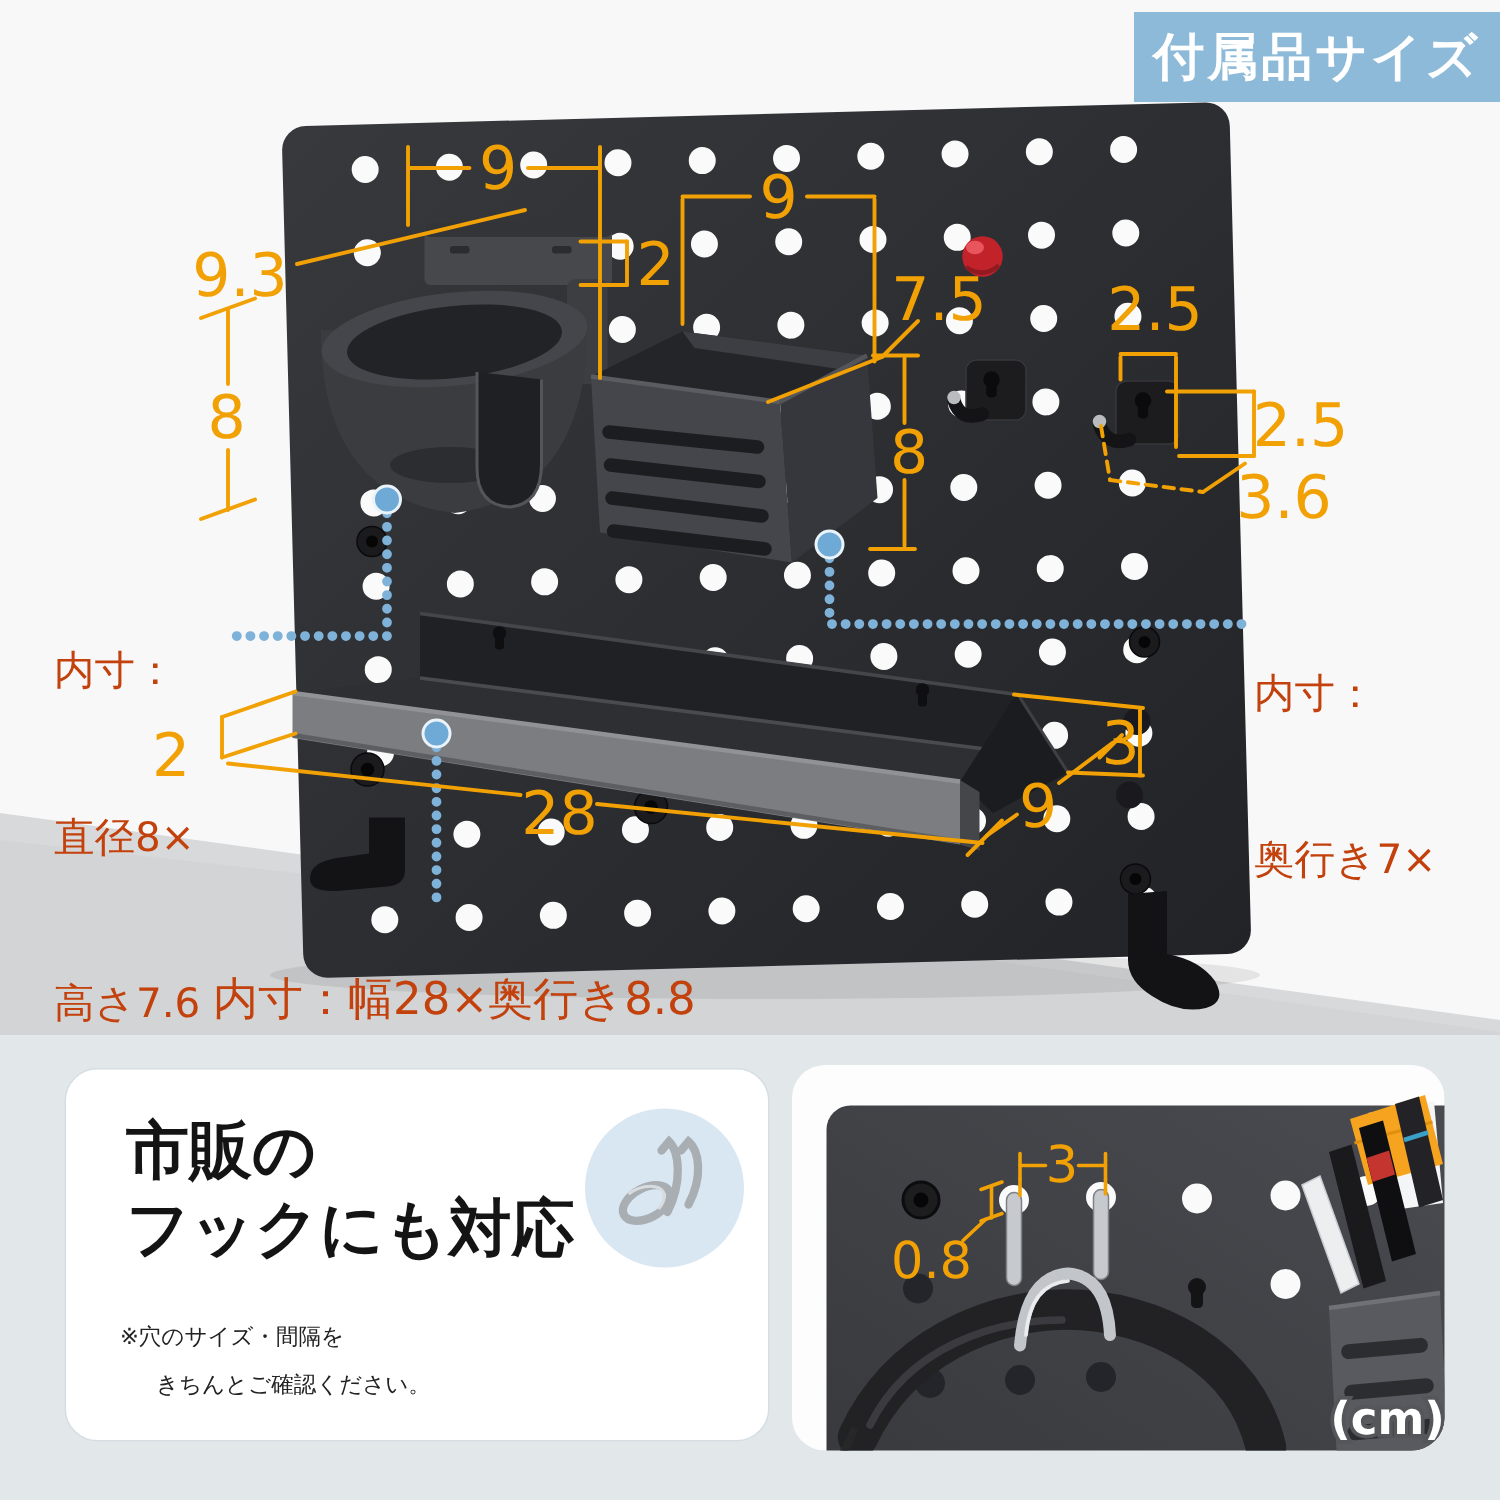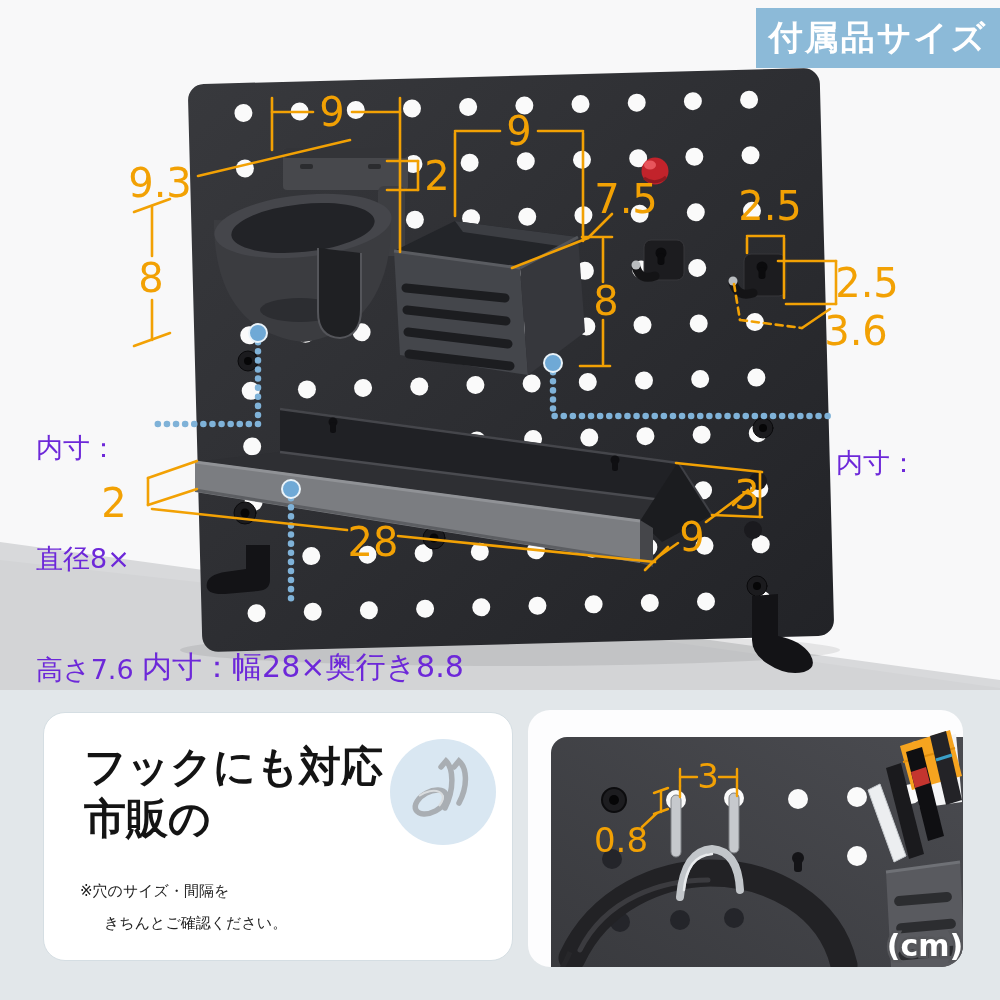--- a/index.html
+++ b/index.html
@@ -5,21 +5,21 @@
   html,body{margin:0;padding:0;background:#fff;}
   #stage{position:relative;width:1000px;height:1000px;overflow:hidden;
          font-family:"DejaVu Sans",sans-serif;background:#f8f8f9;}
   #scene{position:absolute;left:0;top:0;}
   .dim-text{fill:#F2A104;font-size:40px;font-weight:500;}
   .dim-text-sm{fill:#F2A104;font-size:34px;font-weight:500;}
   .unit-text{fill:#ffffff;font-size:30px;font-weight:bold;stroke:#55565a;stroke-width:5px;paint-order:stroke;}
   .badge{position:absolute;left:756px;top:8px;width:244px;height:60px;background:#8CBAD8;
          display:flex;align-items:center;justify-content:center;color:#fff;font-size:34px;
          font-weight:bold;letter-spacing:2px;}
-  .annot{position:absolute;color:#6d28d9;font-size:27px;font-weight:500;line-height:37px;white-space:pre;}
+  .annot{position:absolute;color:#c2410c;font-size:27px;font-weight:500;line-height:37px;white-space:pre;}
   .annot-left{left:36px;top:355px;}
   .annot-right{left:836px;top:370px;}
   .annot-bottom{left:123px;top:611px;font-size:30px;}
   .info-box{position:absolute;left:43px;top:712px;width:470px;height:249px;background:#ffffff;
             border:1px solid #d5dee3;border-radius:22px;box-sizing:border-box;}
   .info-title{position:absolute;left:40px;top:28px;color:#141414;font-size:42px;font-weight:bold;line-height:52px;}
   .info-note{position:absolute;left:36px;top:162px;color:#222;font-size:15px;line-height:32px;}
   .info-note .indent{padding-left:24px;}
   .hook-circle{position:absolute;right:16px;top:26px;width:106px;height:106px;border-radius:50%;
                background:#D9E7F2;display:flex;align-items:center;justify-content:center;}
@@ -437,29 +437,30 @@
   <span>付属品サイズ</span>
 </div>
 
 <div class="annot annot-left">
   <div>内寸：</div>
   <div>直径8×</div>
   <div>高さ7.6</div>
 </div>
 <div class="annot annot-right">
   <div>内寸：</div>
+  <div>奥行き7×</div>
 </div>
 <div class="annot annot-bottom">
   <span>内寸：幅28×奥行き8.8</span>
 </div>
 
 <div class="info-box">
   <div class="info-title">
+    <div>市販の</div>
     <div>フックにも対応</div>
-    <div>市販の</div>
   </div>
   <div class="info-note">
     <div>※穴のサイズ・間隔を</div>
     <div class="indent">きちんとご確認ください。</div>
   </div>
   <div class="hook-circle">
     <svg width="106" height="106" viewBox="-53 -53 106 106">
       <g fill="none" stroke="#a9aeb3" stroke-width="5.5" stroke-linecap="round">
         <ellipse cx="-12" cy="10" rx="17" ry="10" transform="rotate(-28 -12 10)"></ellipse>
         <path d="M2,16 C12,-4 10,-24 3,-31 L-2,-25"></path>

